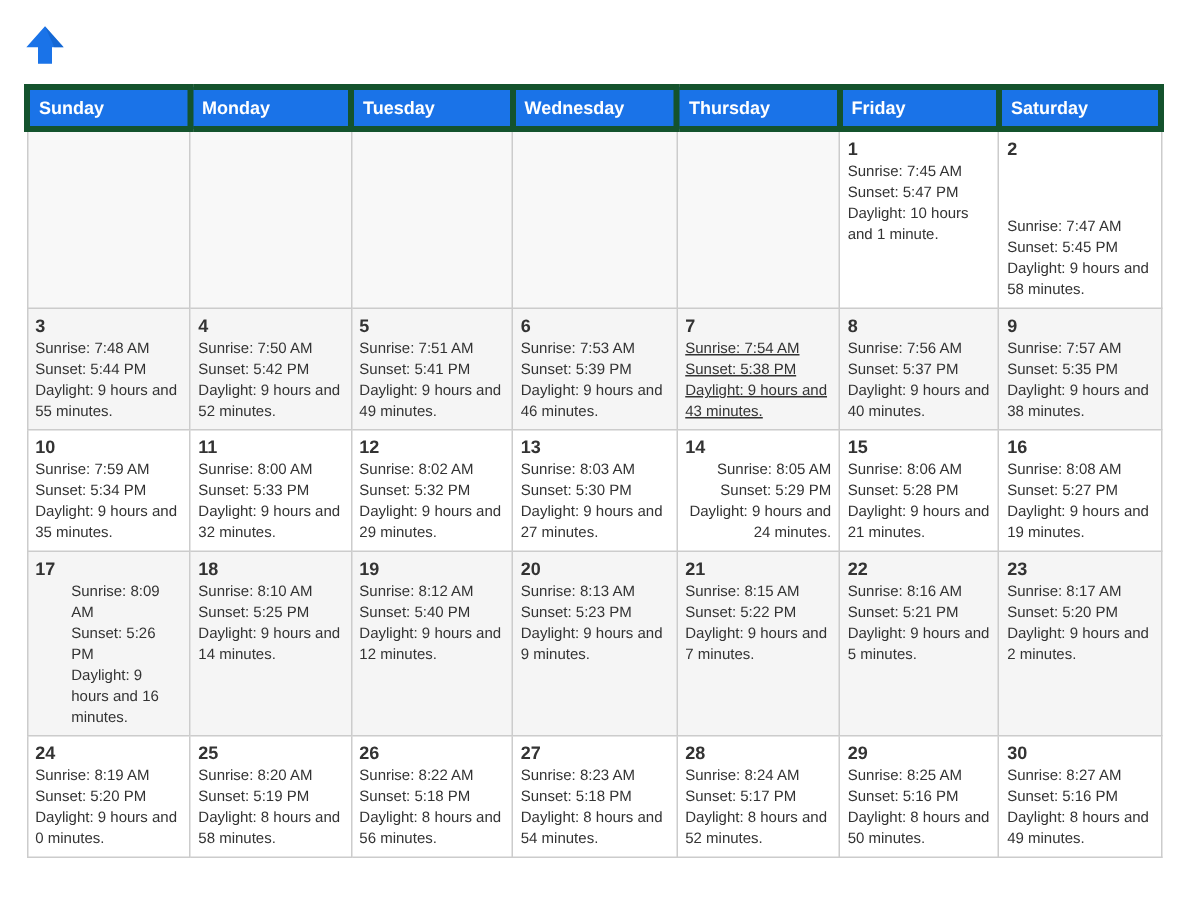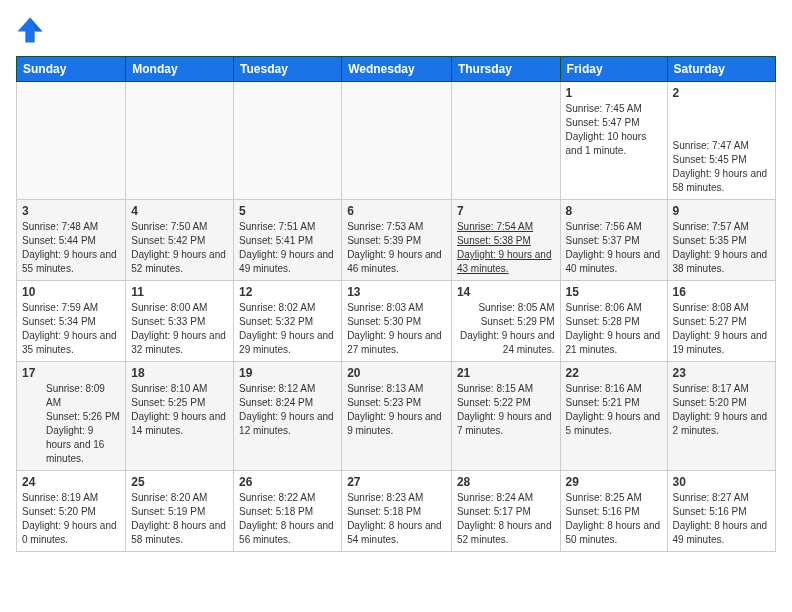--- a/index.html
+++ b/index.html
@@ -52,21 +52,21 @@
       width: 100%;
       border-collapse: collapse;
     }
     .calendar th {
       background: #1a73e8;
       color: #fff;
       font-size: 12px;
       font-weight: bold;
       padding: 5px 6px;
       text-align: left;
-      border: 1px solid #14532d;
+      border: 4px solid #14532d;
     }
     .calendar td {
       border: 1px solid #ccc;
       vertical-align: top;
       padding: 4px 5px;
       width: 113px;
       height: 80px;
       font-size: 10.5px;
       color: #333;
       background: #fff;
@@ -238,21 +238,21 @@
           </td>
           <td>
             <span class="day-num">18</span>
             <div class="day-info" style="white-space: pre-line;">Sunrise: 8:10 AM
 Sunset: 5:25 PM
 Daylight: 9 hours and 14 minutes.</div>
           </td>
           <td>
             <span class="day-num">19</span>
             <div class="day-info" style="white-space: pre-line;">Sunrise: 8:12 AM
-Sunset: 8:24 PM
+Sunset: 5:40 PM
 Daylight: 9 hours and 12 minutes.</div>
           </td>
           <td>
             <span class="day-num">20</span>
             <div class="day-info" style="white-space: pre-line;">Sunrise: 8:13 AM
 Sunset: 5:23 PM
 Daylight: 9 hours and 9 minutes.</div>
           </td>
           <td>
             <span class="day-num">21</span>

